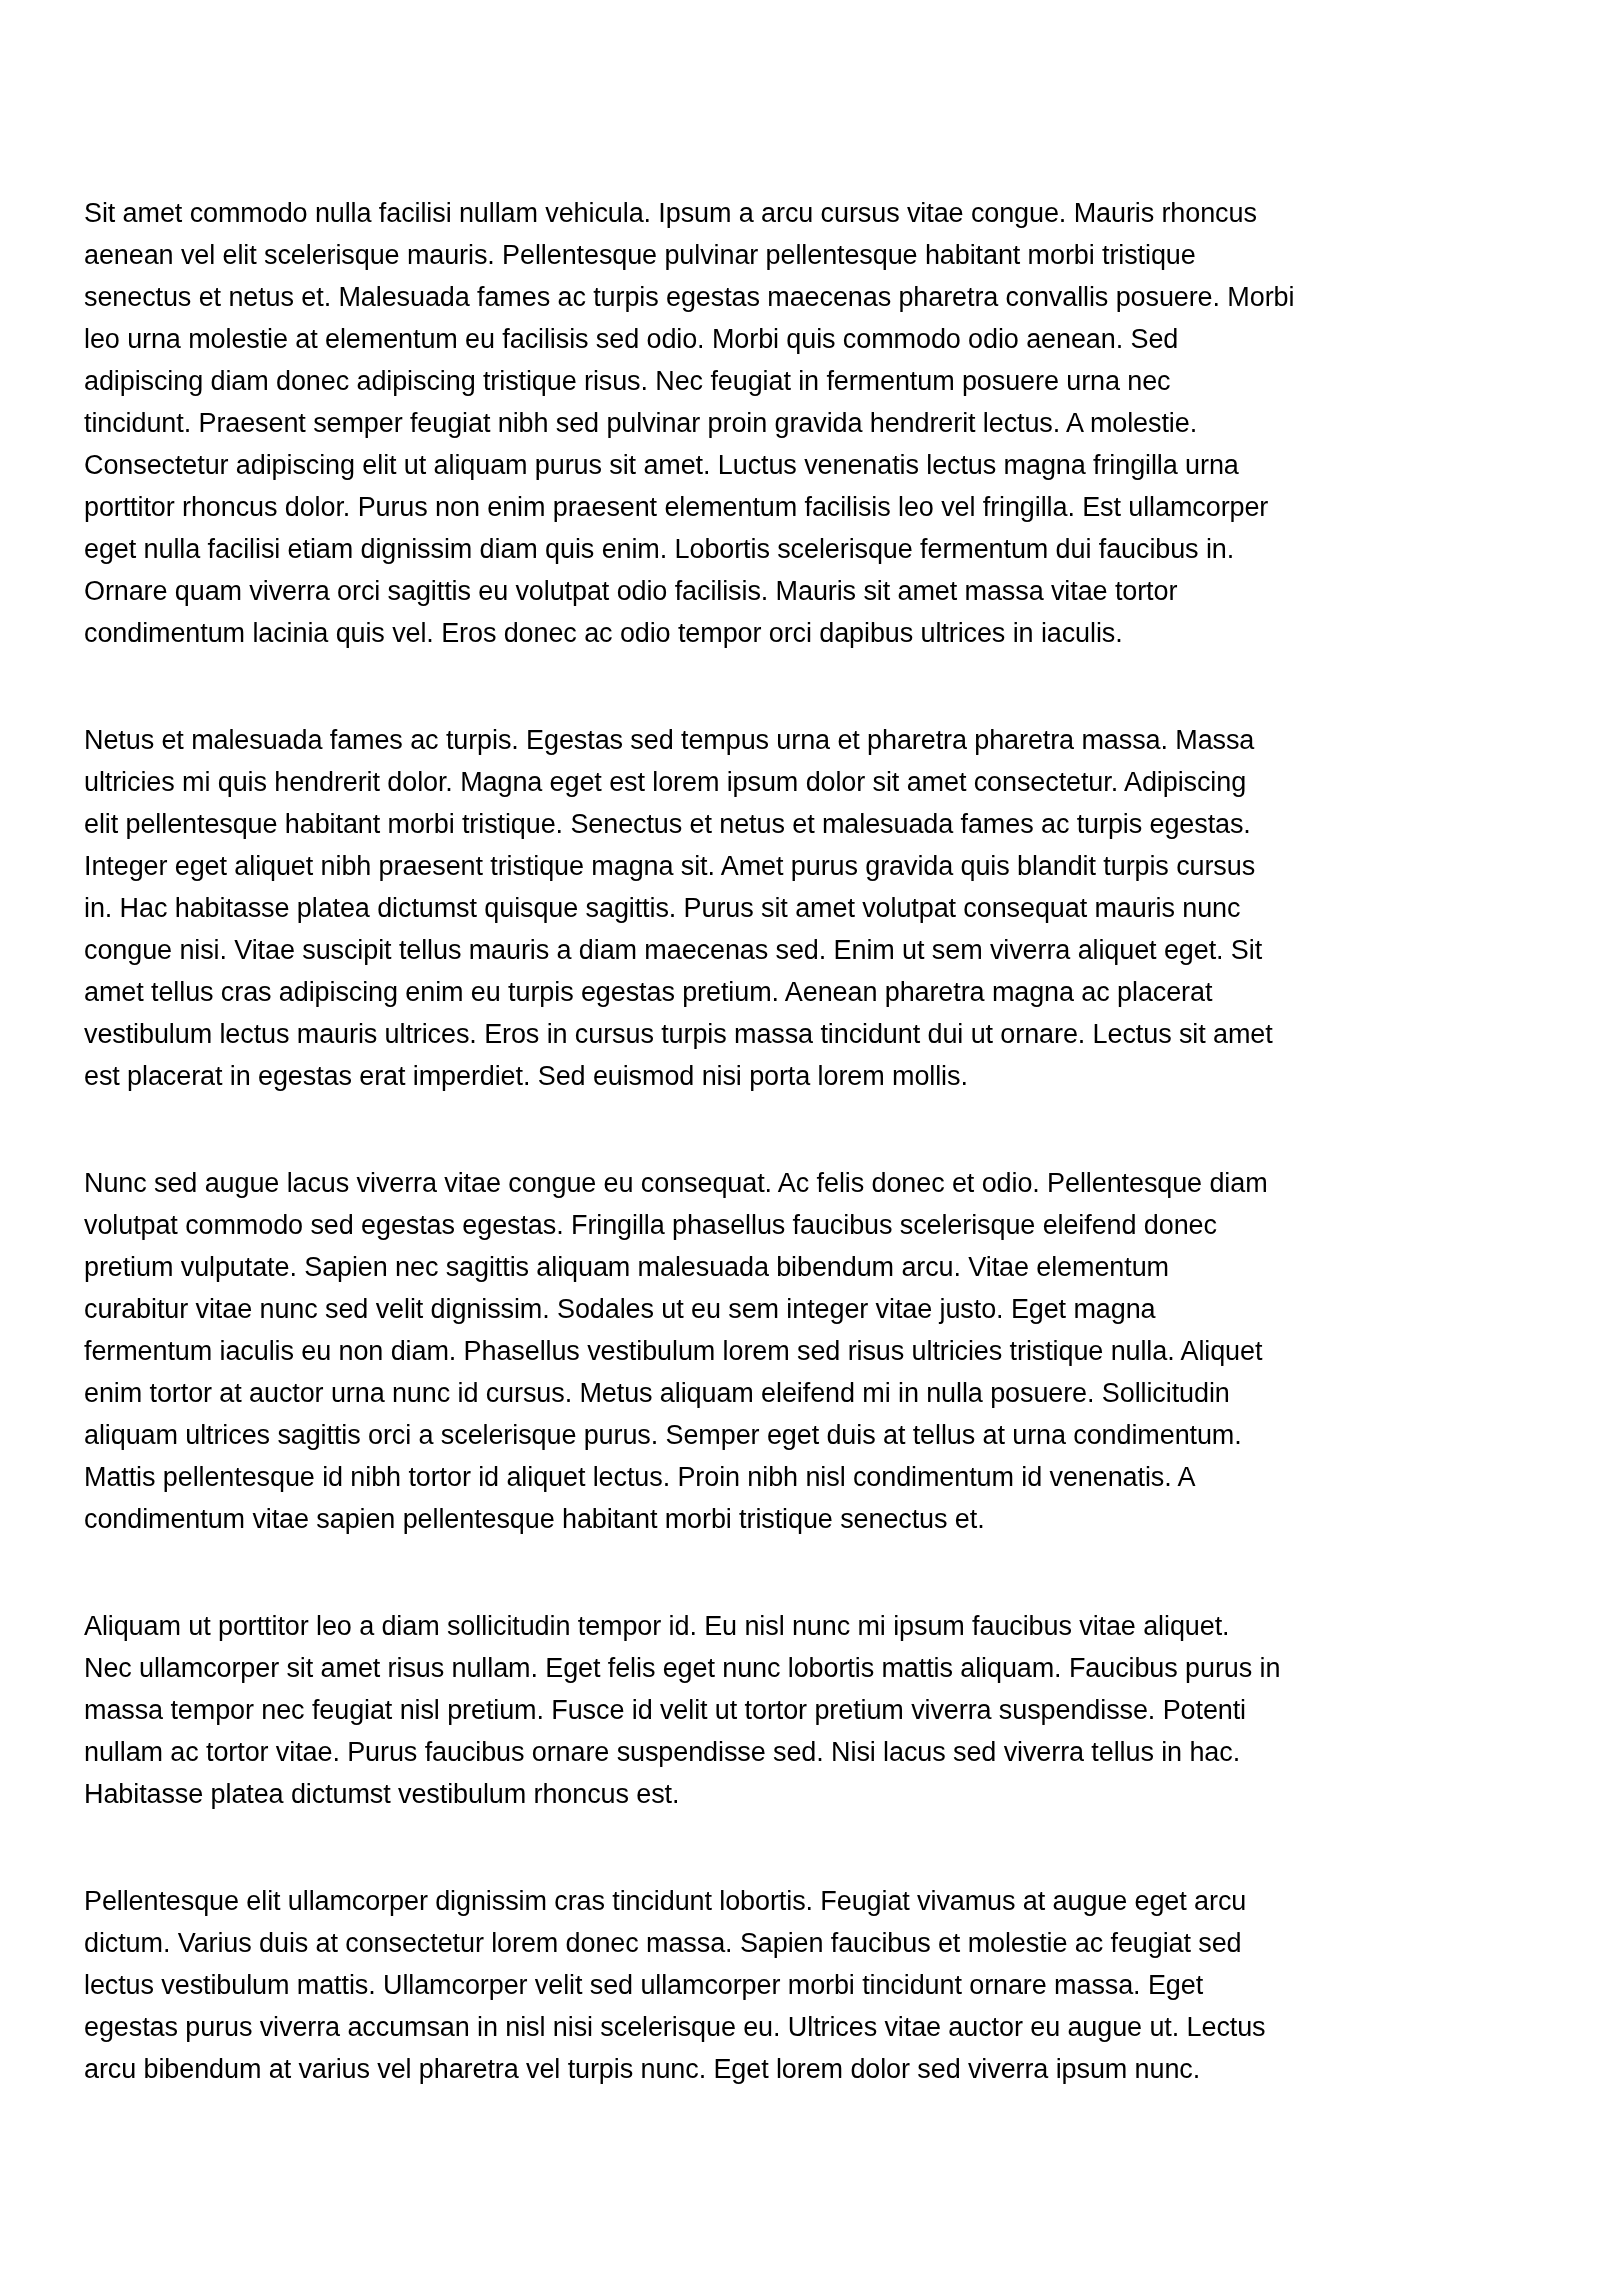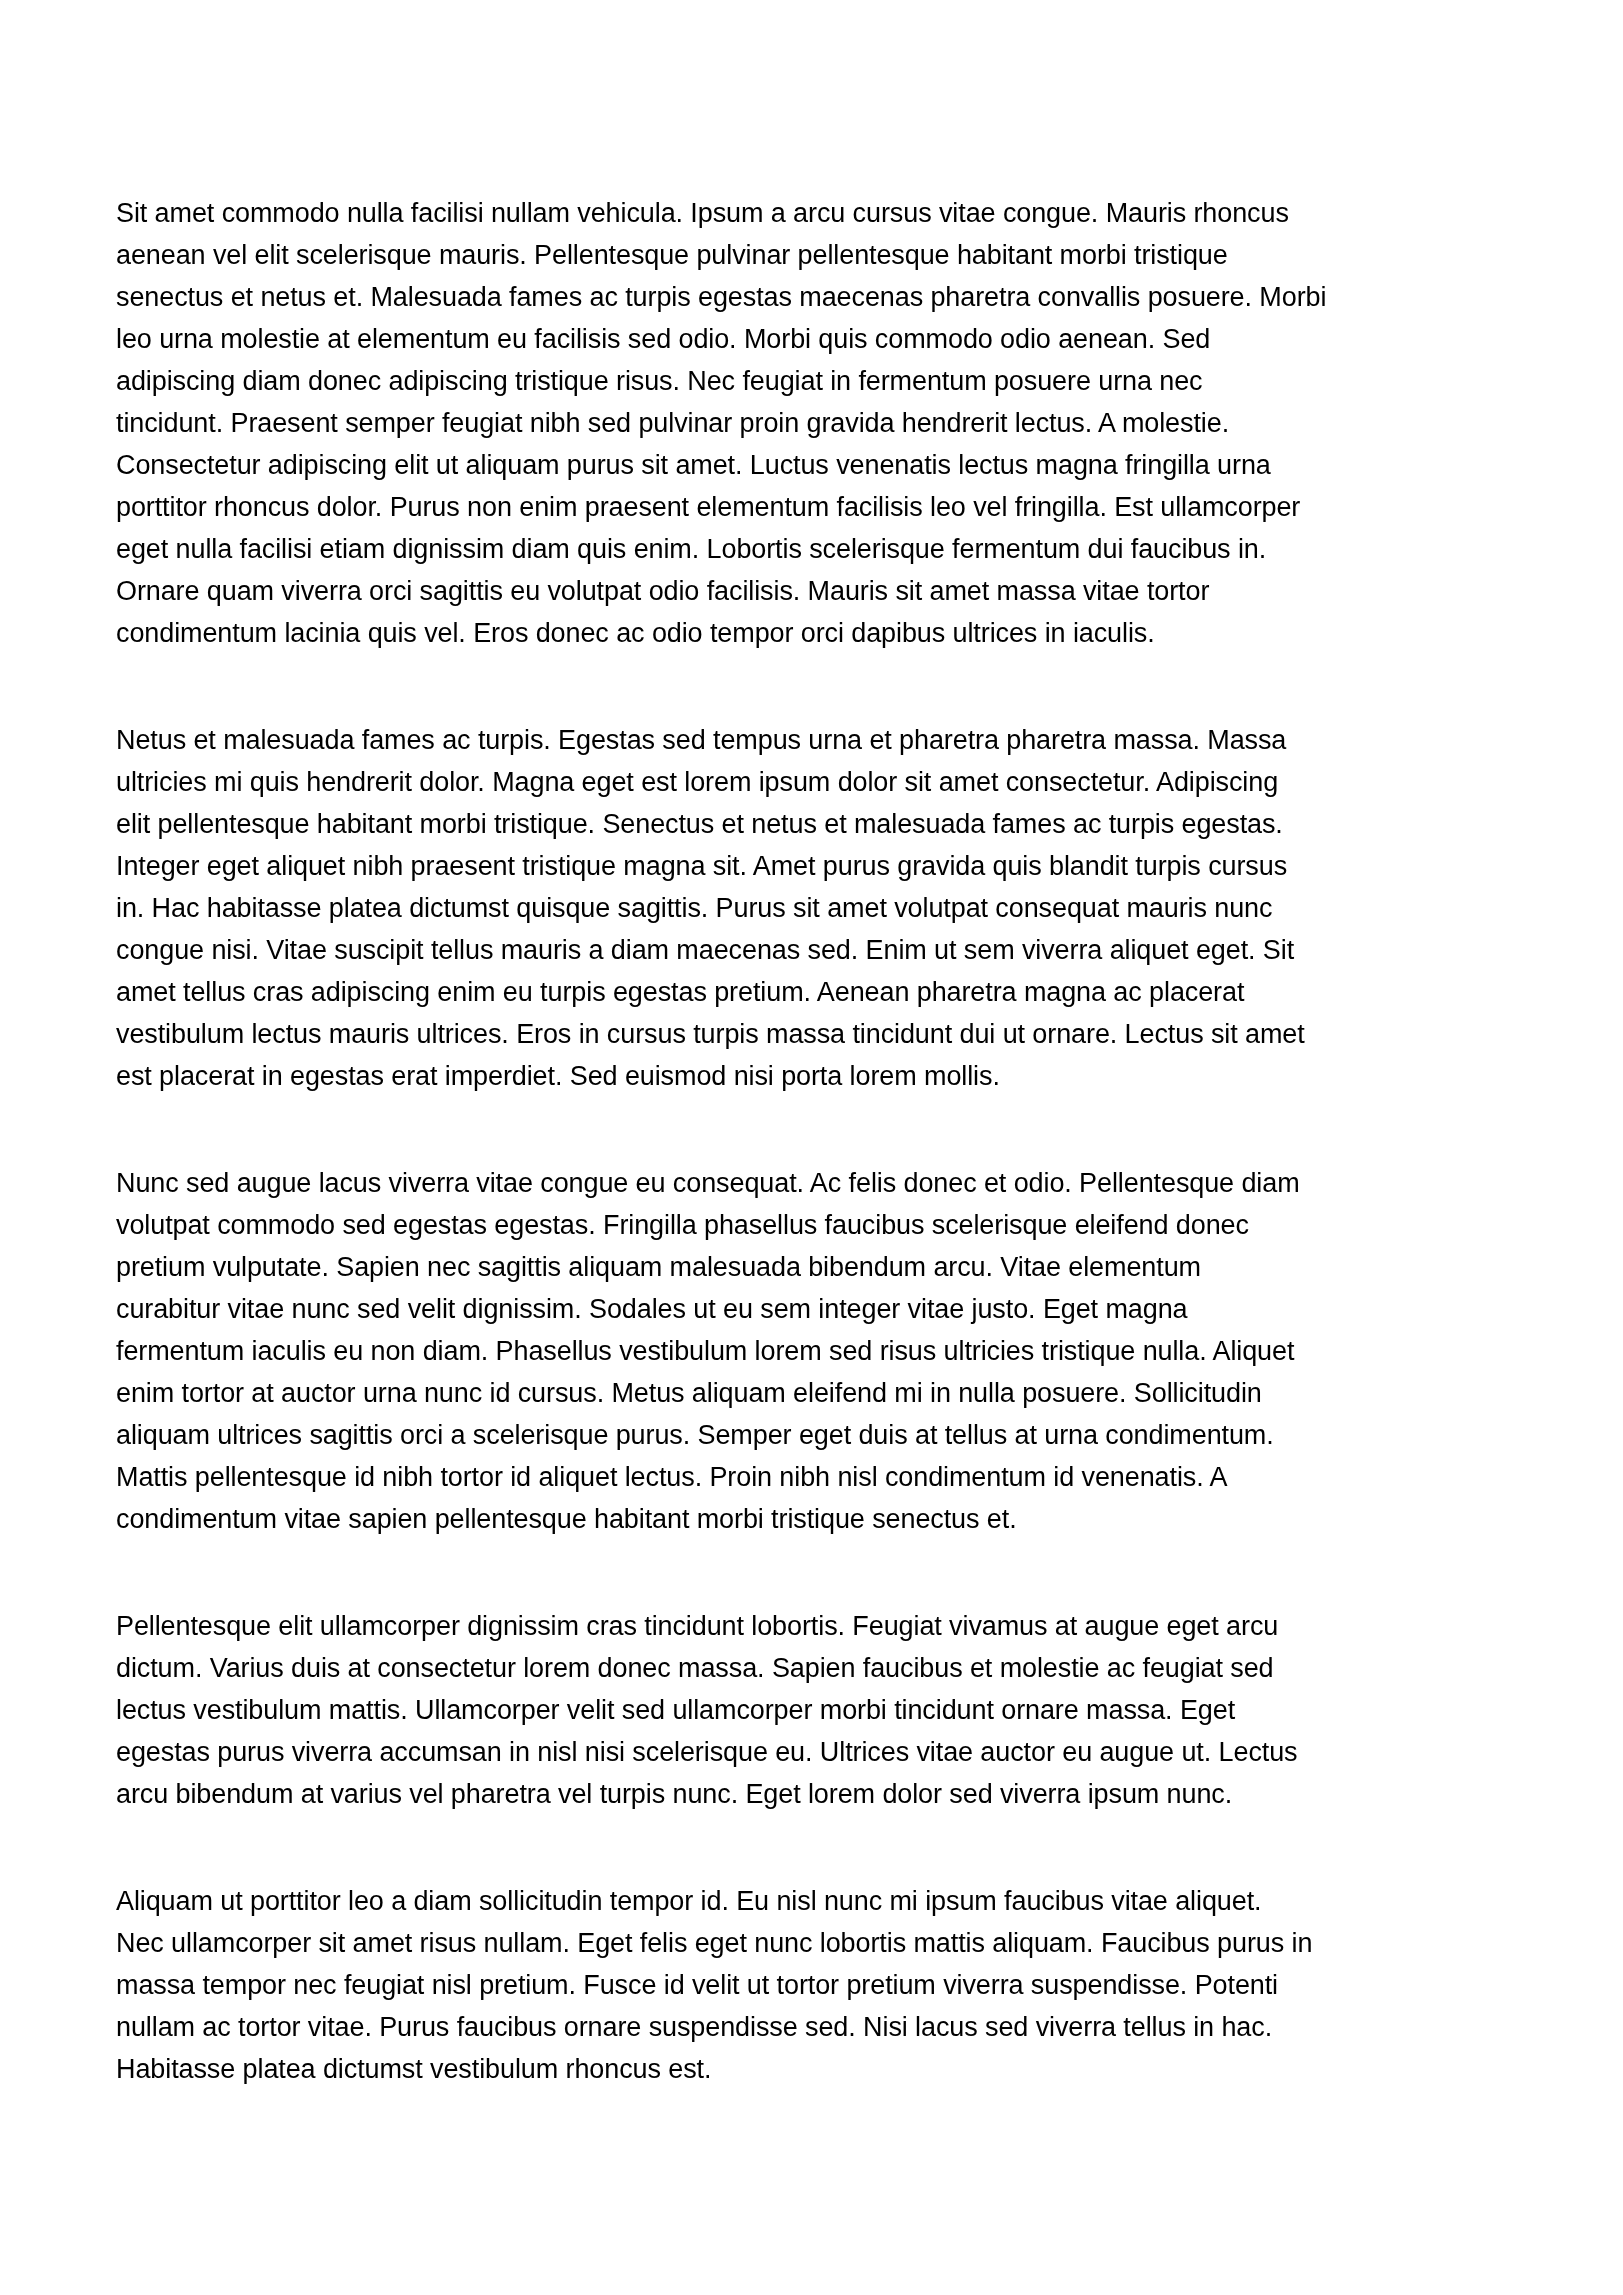--- a/index.html
+++ b/index.html
@@ -14,21 +14,21 @@
     font-family: "Liberation Sans", sans-serif;
   }
   .page {
     position: absolute;
     top: 0;
     left: 0;
     width: 1623px;
     height: 2295px;
     background: #ffffff;
     box-sizing: border-box;
-    padding: 192px 196px 0 116px;
+    padding: 192px 196px 0 84px;
     overflow: hidden;
   }
   .para {
     margin: 0 0 65px 0;
     font-size: 27px;
     line-height: 42px;
     color: #000000;
     white-space: pre;
     letter-spacing: -0.1px;
   }
@@ -59,24 +59,24 @@
 est placerat in egestas erat imperdiet. Sed euismod nisi porta lorem mollis.</p>
   <p class="para">Nunc sed augue lacus viverra vitae congue eu consequat. Ac felis donec et odio. Pellentesque diam
 volutpat commodo sed egestas egestas. Fringilla phasellus faucibus scelerisque eleifend donec
 pretium vulputate. Sapien nec sagittis aliquam malesuada bibendum arcu. Vitae elementum
 curabitur vitae nunc sed velit dignissim. Sodales ut eu sem integer vitae justo. Eget magna
 fermentum iaculis eu non diam. Phasellus vestibulum lorem sed risus ultricies tristique nulla. Aliquet
 enim tortor at auctor urna nunc id cursus. Metus aliquam eleifend mi in nulla posuere. Sollicitudin
 aliquam ultrices sagittis orci a scelerisque purus. Semper eget duis at tellus at urna condimentum.
 Mattis pellentesque id nibh tortor id aliquet lectus. Proin nibh nisl condimentum id venenatis. A
 condimentum vitae sapien pellentesque habitant morbi tristique senectus et.</p>
+  <p class="para">Aliquam ut porttitor leo a diam sollicitudin tempor id. Eu nisl nunc mi ipsum faucibus vitae aliquet.
+Nec ullamcorper sit amet risus nullam. Eget felis eget nunc lobortis mattis aliquam. Faucibus purus in
+massa tempor nec feugiat nisl pretium. Fusce id velit ut tortor pretium viverra suspendisse. Potenti
+nullam ac tortor vitae. Purus faucibus ornare suspendisse sed. Nisi lacus sed viverra tellus in hac.
+Habitasse platea dictumst vestibulum rhoncus est.</p>
   <p class="para">Pellentesque elit ullamcorper dignissim cras tincidunt lobortis. Feugiat vivamus at augue eget arcu
 dictum. Varius duis at consectetur lorem donec massa. Sapien faucibus et molestie ac feugiat sed
 lectus vestibulum mattis. Ullamcorper velit sed ullamcorper morbi tincidunt ornare massa. Eget
 egestas purus viverra accumsan in nisl nisi scelerisque eu. Ultrices vitae auctor eu augue ut. Lectus
 arcu bibendum at varius vel pharetra vel turpis nunc. Eget lorem dolor sed viverra ipsum nunc.</p>
-  <p class="para">Aliquam ut porttitor leo a diam sollicitudin tempor id. Eu nisl nunc mi ipsum faucibus vitae aliquet.
-Nec ullamcorper sit amet risus nullam. Eget felis eget nunc lobortis mattis aliquam. Faucibus purus in
-massa tempor nec feugiat nisl pretium. Fusce id velit ut tortor pretium viverra suspendisse. Potenti
-nullam ac tortor vitae. Purus faucibus ornare suspendisse sed. Nisi lacus sed viverra tellus in hac.
-Habitasse platea dictumst vestibulum rhoncus est.</p>
 </div>
 
 
 </body></html>

